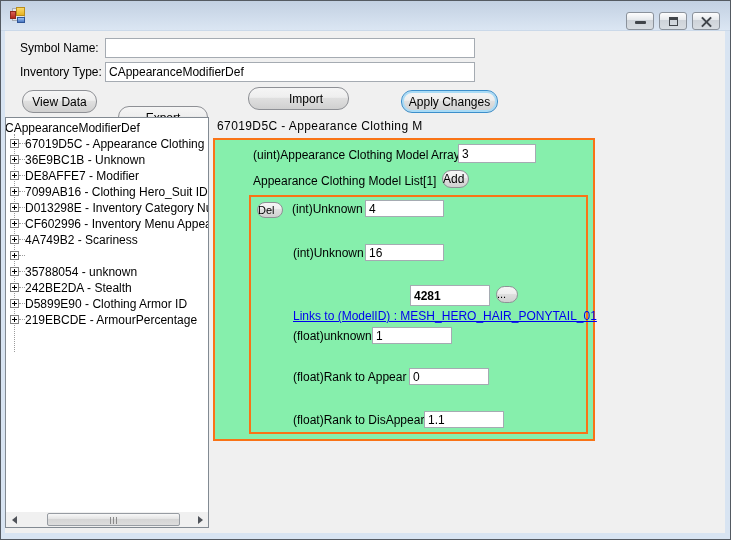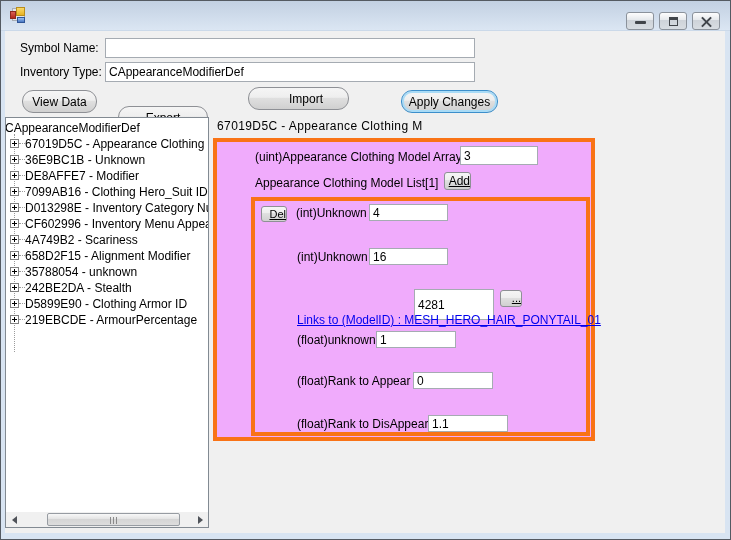--- a/index.html
+++ b/index.html
@@ -95,43 +95,43 @@
   .hs-thumb {
     position:absolute; left:41px; top:1px; width:133px; height:13px;
     background:linear-gradient(#F8F8F8,#E4E4E4 45%,#D5D5D5 46%,#DDDDDD);
     border:1px solid #979CA2; border-radius:2px;
   }
   .hs-grip { position:absolute; left:50%; top:3px; width:9px; height:7px; margin-left:-4px;
     background:repeating-linear-gradient(90deg,#8a8a8a 0 1px,transparent 1px 3px); }
 
   
   .detail-header { left:212px; top:88px; line-height:14px; letter-spacing:0.4px; }
-  .panel { position:absolute; border:4px solid #f97316; background:#f0abfc; }
+  .panel { position:absolute; border:2px solid #f97316; background:#86efac; }
   .panel-outer { left:208px; top:107px; width:382px; height:303px; }
   .panel-inner { left:34px; top:55px; width:339px; height:239px; }
 
   .lbl-arr { left:38px; top:7px; line-height:17px; }
   .tb-arr { left:243px; top:4px; width:78px; height:19px; }
   .lbl-list { left:38px; top:33px; line-height:16px; }
   .btn-add { left:227px; top:30px; width:27px; height:18px; line-height:15px; }
   .btn-sm {
     position:absolute;
     background:linear-gradient(#F5F5F5,#EEEEEE 45%,#E0E0E0 46%,#D0D0D0);
-    border:1px solid #8E9095; border-radius:3px;
-    font-size:12px; text-align:right; cursor:default;text-decoration:underline;
+    border:1px solid #8E9095; border-radius:9px;
+    font-size:12px; text-align:left; cursor:default;
   }
   .btn-del { left:6px; top:5px; width:26px; height:16px; line-height:13px; font-size:11px; }
   .btn-browse { left:245px; top:89px; width:22px; height:17px; line-height:11px; font-size:11px; }
 
   .lbl-u1 { left:41px; top:4px; line-height:16px; }
   .tb-u1  { left:114px; top:3px; width:79px; height:17px; }
   .lbl-u2 { left:42px; top:48px; line-height:16px; }
   .tb-u2  { left:114px; top:47px; width:79px; height:17px; }
   .lbl-mid { left:42px; top:89px; line-height:16px; }
-  .tb-mid  { left:159px; top:88px; width:80px; height:31px; }
+  .tb-mid  { left:159px; top:88px; width:80px; height:21px;font-weight:bold; }
   .link-model { position:absolute; left:42px; top:112px; line-height:14px; color:#0000EE;
     text-decoration:underline; white-space:nowrap; cursor:pointer; }
   .lbl-u3 { left:42px; top:131px; line-height:16px; }
   .tb-u3  { left:121px; top:130px; width:80px; height:17px; }
   .lbl-ra { left:42px; top:172px; line-height:16px; }
   .tb-ra  { left:158px; top:171px; width:80px; height:17px; }
   .lbl-rd { left:42px; top:215px; line-height:16px; }
   .tb-rd  { left:173px; top:214px; width:80px; height:17px; }
 </style>
 </head>
@@ -173,21 +173,21 @@
       <div class="tree-inner">
         <div class="tree-vline"></div>
         <div class="tree-row tree-root">CAppearanceModifierDef</div>
         <div class="tree-row tree-child"><span class="expander"></span><span>67019D5C - Appearance Clothing Mod</span></div>
         <div class="tree-row tree-child"><span class="expander"></span><span>36E9BC1B - Unknown</span></div>
         <div class="tree-row tree-child"><span class="expander"></span><span>DE8AFFE7 - Modifier</span></div>
         <div class="tree-row tree-child"><span class="expander"></span><span>7099AB16 - Clothing Hero_Suit ID</span></div>
         <div class="tree-row tree-child"><span class="expander"></span><span>D013298E - Inventory Category Numb</span></div>
         <div class="tree-row tree-child"><span class="expander"></span><span>CF602996 - Inventory Menu Appearan</span></div>
         <div class="tree-row tree-child"><span class="expander"></span><span>4A749B2 - Scariness</span></div>
-        <div class="tree-row tree-child"><span class="expander"></span><span>658D2F15 - Alignment Modifier</span></div>
+        <div class="tree-row tree-child"><span class="expander"></span></div>
         <div class="tree-row tree-child"><span class="expander"></span><span>35788054 - unknown</span></div>
         <div class="tree-row tree-child"><span class="expander"></span><span>242BE2DA - Stealth</span></div>
         <div class="tree-row tree-child"><span class="expander"></span><span>D5899E90 - Clothing Armor ID</span></div>
         <div class="tree-row tree-child"><span class="expander"></span><span>219EBCDE - ArmourPercentage</span></div>
       </div>
       <div class="hscroll">
         <div class="hs-arrow hs-left">
             <span class="tri-left"></span>
           </div>
         <div class="hs-thumb">

